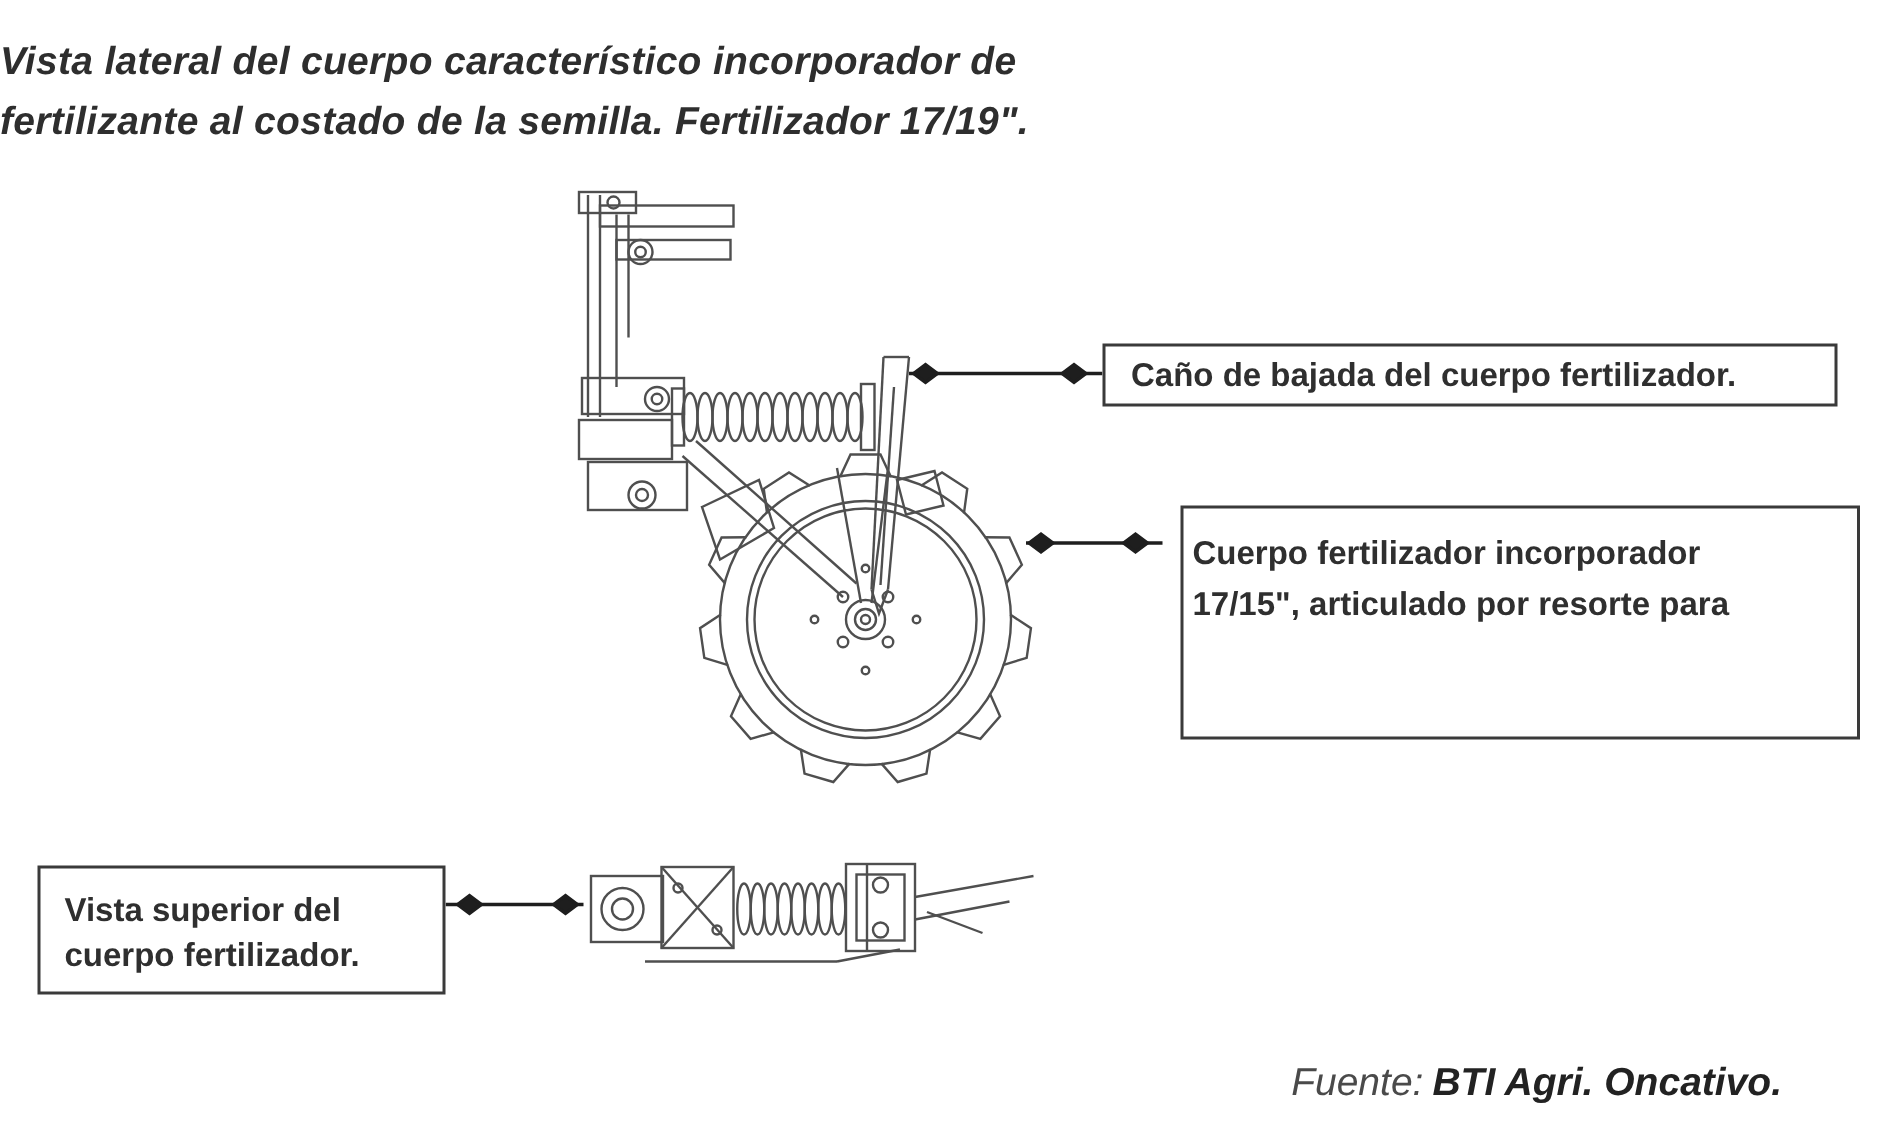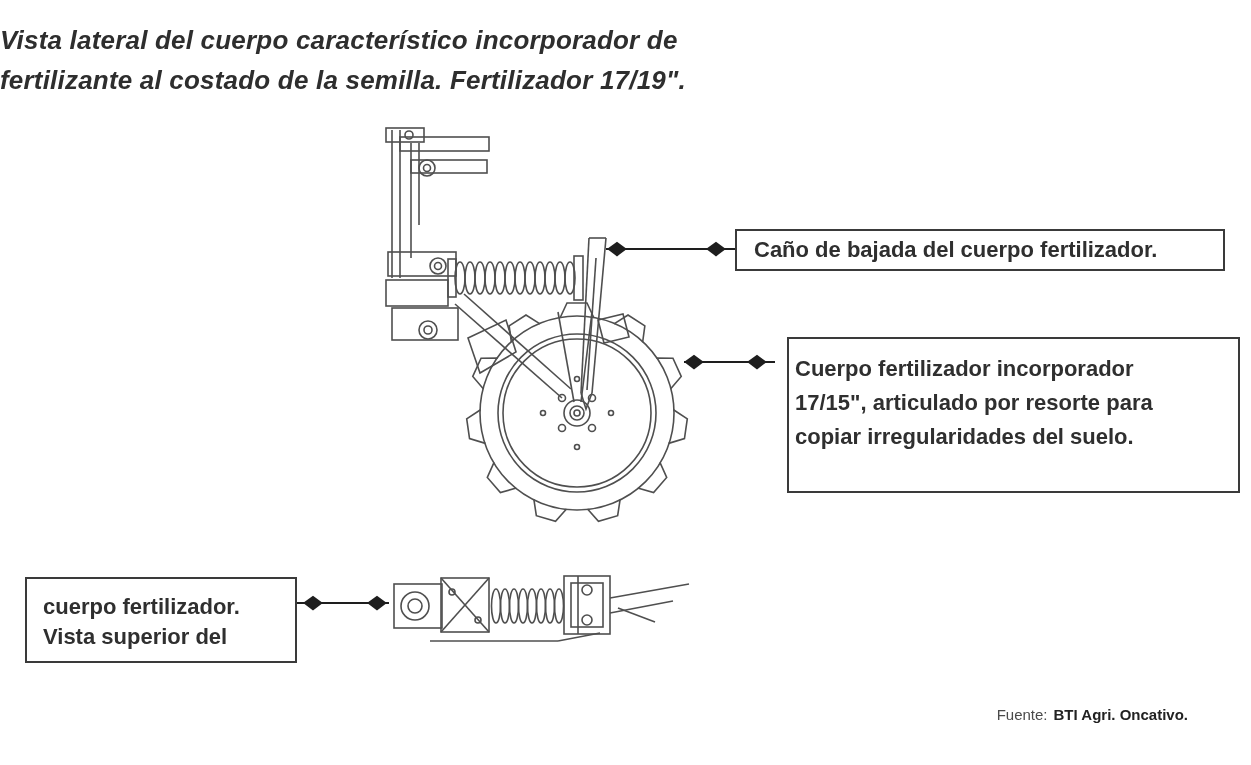--- a/index.html
+++ b/index.html
@@ -57,22 +57,23 @@
   .callout-topview {
     left: 25px; top: 577px;
     width: 272px; height: 86px;
     padding: 13px 16px;
     line-height: 30px;
   }
   .source-caption {
     position: absolute;
     top: 706px;
     right: 63px;
-    font-size: 15px;
+    font-size: 26px;
     color: #4a4a4a;
+    font-style: italic;
   }
   .source-caption .source-value {
     font-weight: bold;
     color: #222222;
     margin-left: 6px;
   }
 </style>
 </head>
 <body>
 
@@ -229,25 +230,24 @@
     </g>
   </svg>
 
   <div class="callout callout-downspout">
     <span>Caño de bajada del cuerpo fertilizador.</span>
   </div>
 
   <div class="callout callout-body">
     <div>Cuerpo fertilizador incorporador</div>
     <div>17/15", articulado por resorte para</div>
-    <div>copiar irregularidades del suelo.</div>
   </div>
 
   <div class="callout callout-topview">
+    <div>Vista superior del</div>
     <div>cuerpo fertilizador.</div>
-    <div>Vista superior del</div>
   </div>
 
   <div class="source-caption">
     <span class="source-label">Fuente:</span><span class="source-value">BTI Agri. Oncativo.</span>
   </div>
 
 </div>
 
 </body></html>

